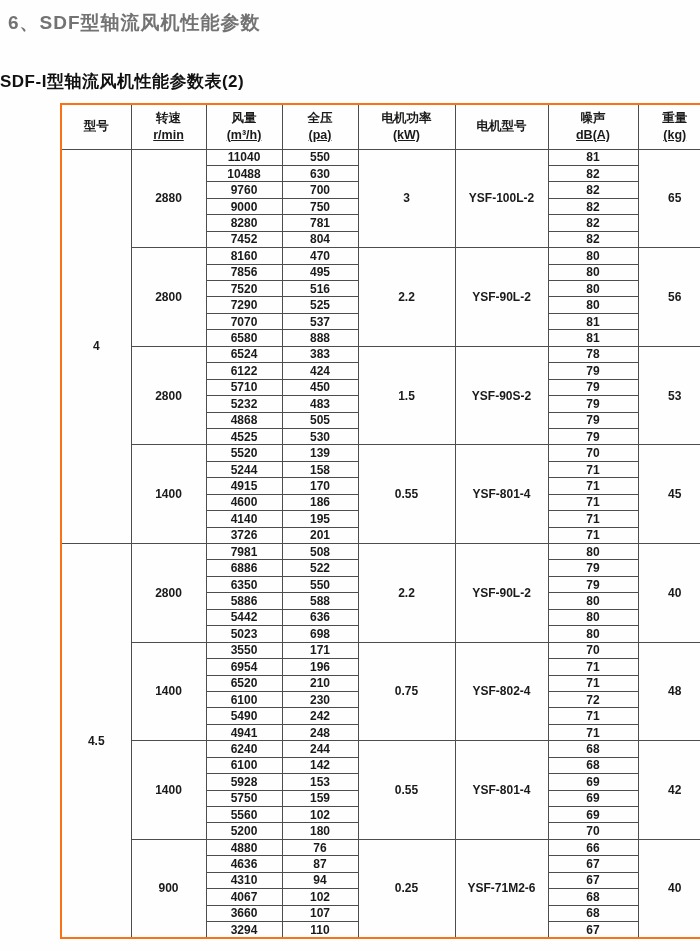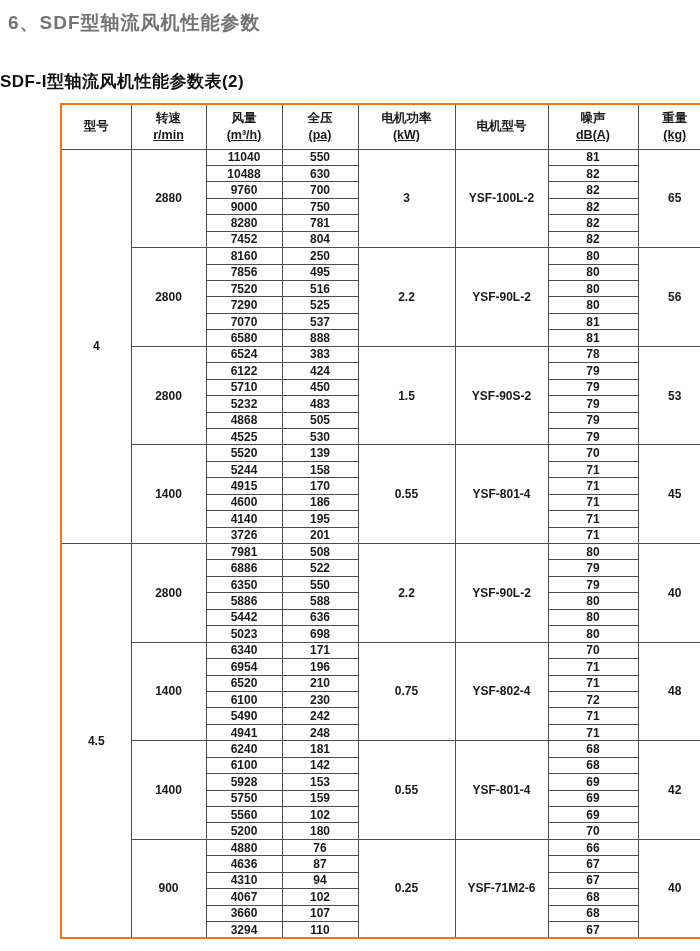--- a/index.html
+++ b/index.html
@@ -154,21 +154,21 @@
           <td>82</td>
         </tr>
         <tr>
           <td>7452</td>
           <td>804</td>
           <td>82</td>
         </tr>
         <tr>
           <td rowspan="6">2800</td>
           <td>8160</td>
-          <td>250</td>
+          <td>470</td>
           <td rowspan="6">2.2</td>
           <td rowspan="6">YSF-90L-2</td>
           <td>80</td>
           <td rowspan="6">56</td>
         </tr>
         <tr>
           <td>7856</td>
           <td>495</td>
           <td>80</td>
         </tr>
@@ -290,21 +290,21 @@
           <td>636</td>
           <td>80</td>
         </tr>
         <tr>
           <td>5023</td>
           <td>698</td>
           <td>80</td>
         </tr>
         <tr>
           <td rowspan="6">1400</td>
-          <td>6340</td>
+          <td>3550</td>
           <td>171</td>
           <td rowspan="6">0.75</td>
           <td rowspan="6">YSF-802-4</td>
           <td>70</td>
           <td rowspan="6">48</td>
         </tr>
         <tr>
           <td>6954</td>
           <td>196</td>
           <td>71</td>
@@ -325,21 +325,21 @@
           <td>71</td>
         </tr>
         <tr>
           <td>4941</td>
           <td>248</td>
           <td>71</td>
         </tr>
         <tr>
           <td rowspan="6">1400</td>
           <td>6240</td>
-          <td>181</td>
+          <td>244</td>
           <td rowspan="6">0.55</td>
           <td rowspan="6">YSF-801-4</td>
           <td>68</td>
           <td rowspan="6">42</td>
         </tr>
         <tr>
           <td>6100</td>
           <td>142</td>
           <td>68</td>
         </tr>

